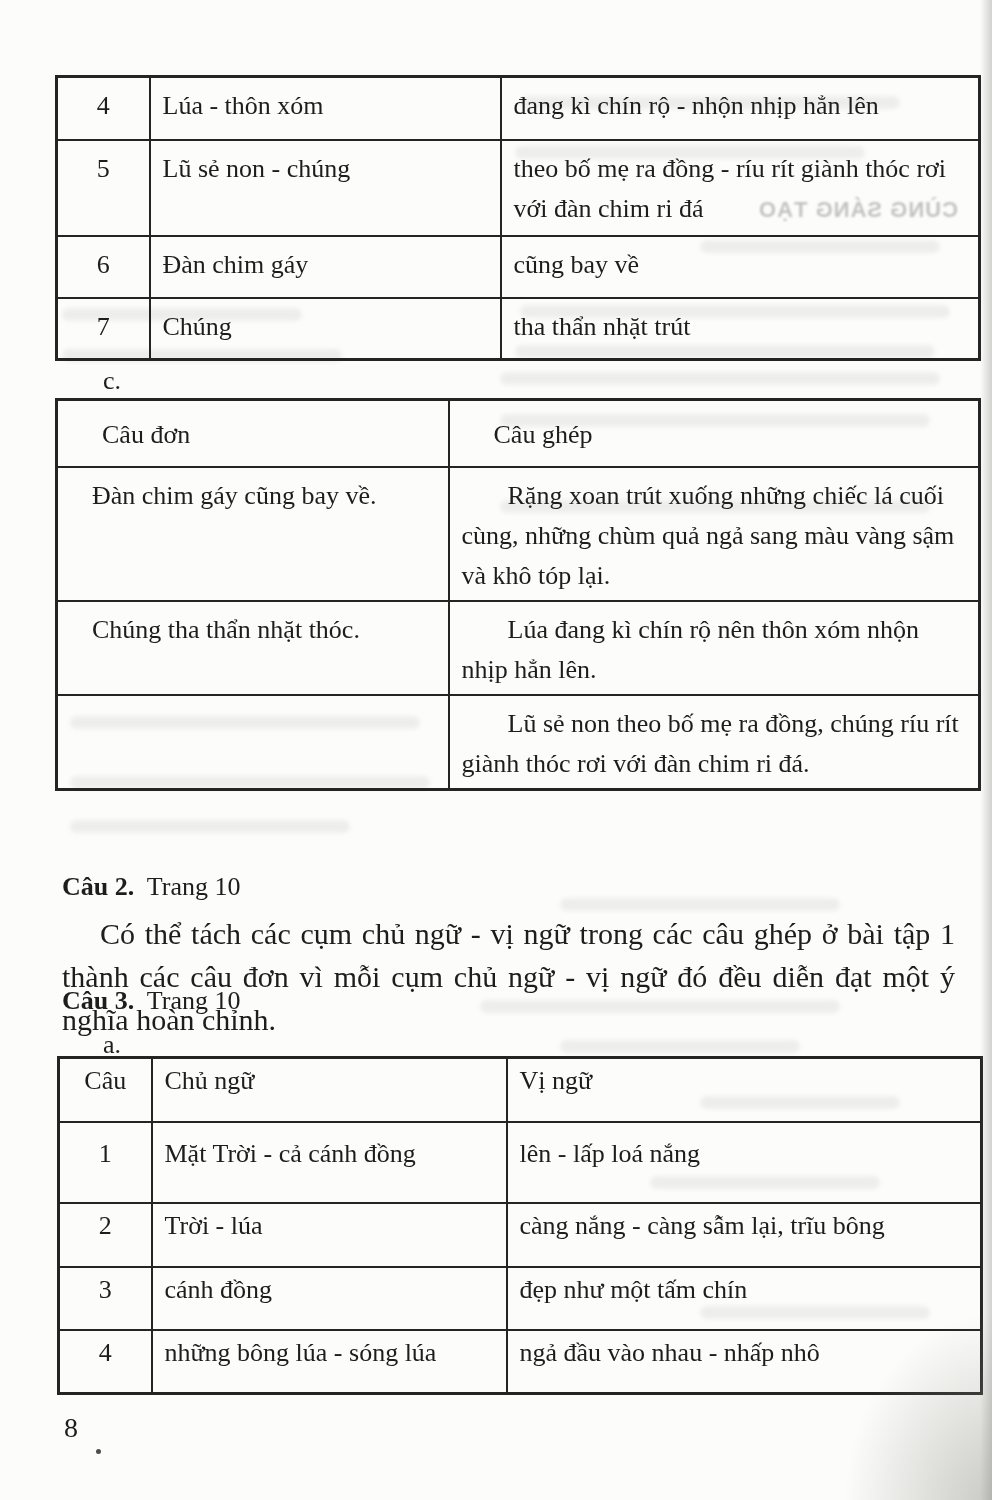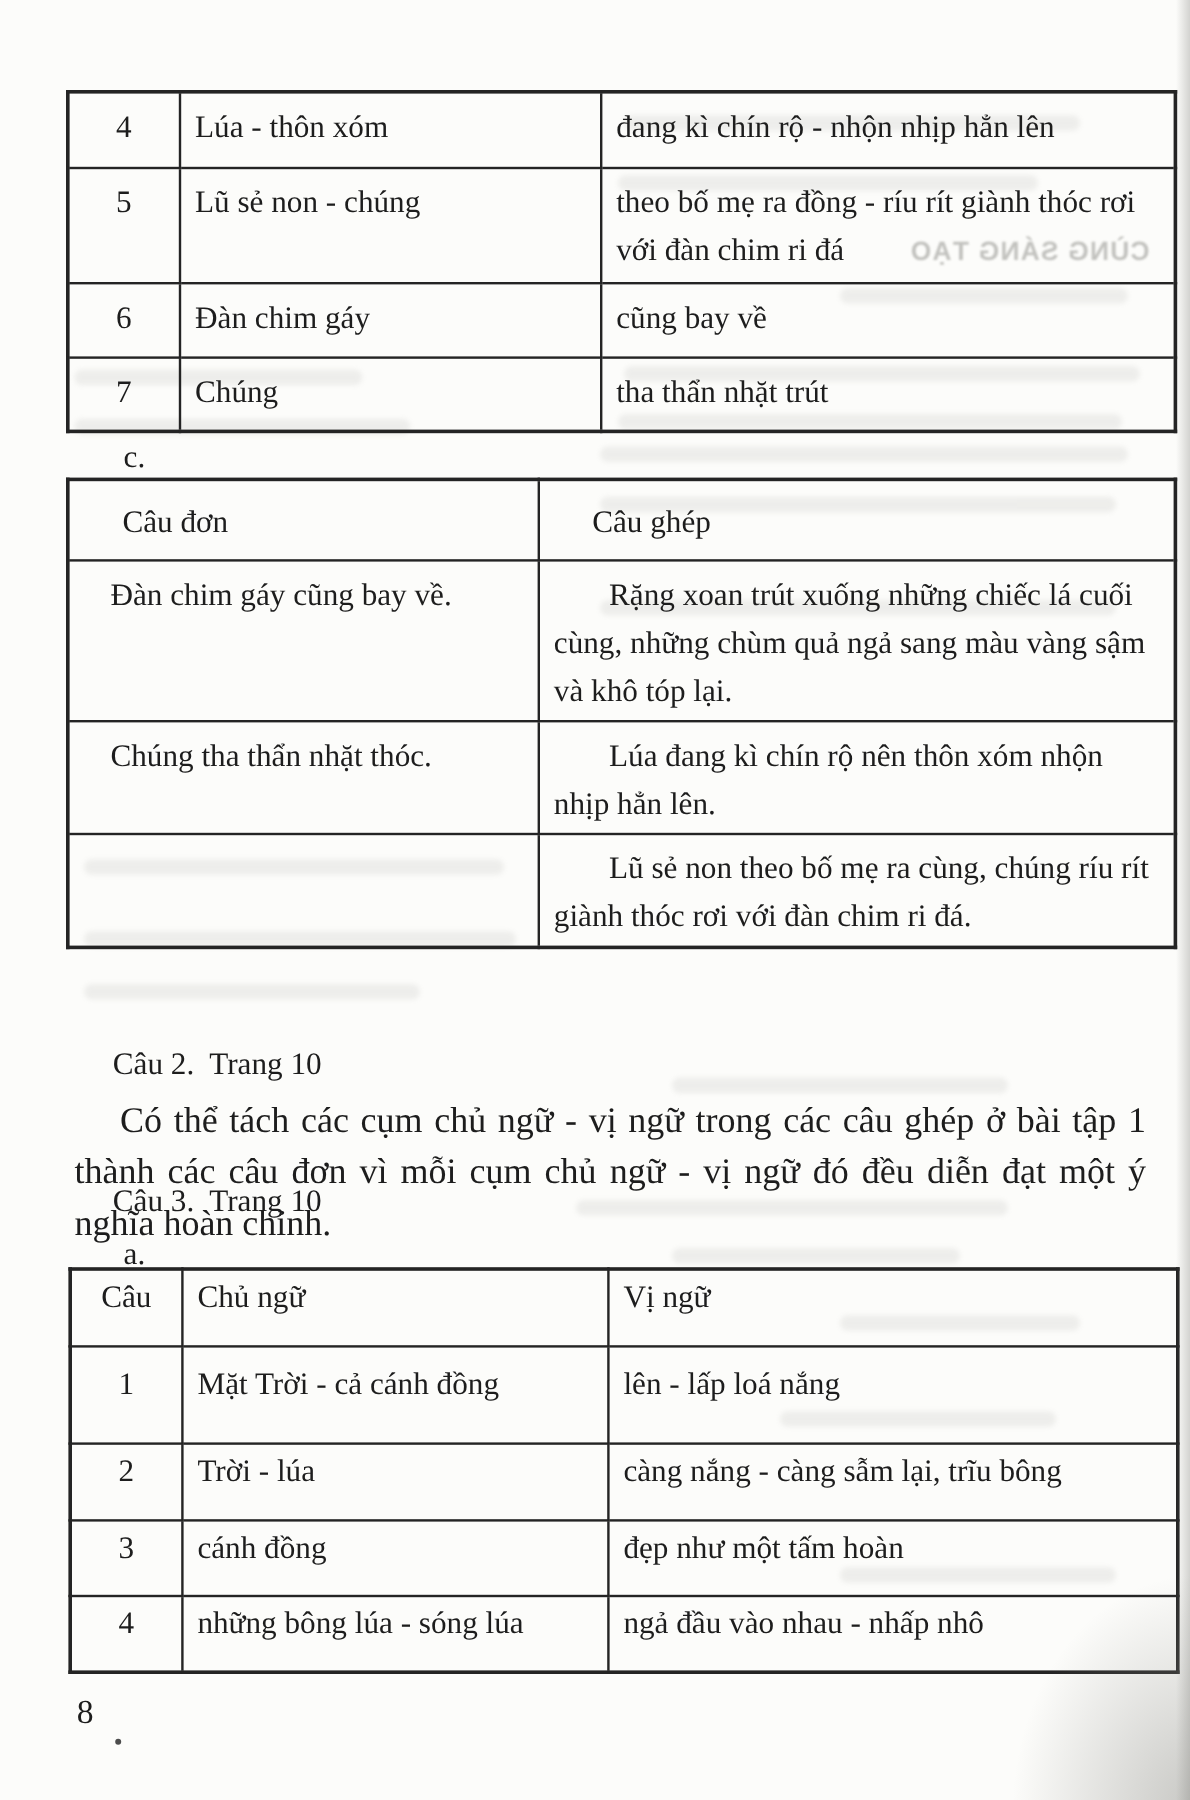--- a/index.html
+++ b/index.html
@@ -15,21 +15,21 @@
   .doc-table td{
     border:2px solid #242424;font-size:26px;line-height:40px;
     padding:8px 12px 4px 12px;vertical-align:top;overflow:hidden;
   }
   td.num{text-align:center;padding-left:2px;padding-right:2px;}
   #table2 td.don{padding-left:34px;}
   #table2 td.ghep{padding-left:12px;padding-right:14px;text-indent:46px;}
   #table2 td.hdr{vertical-align:middle;text-indent:0;padding-left:44px;}
   #table3 td{vertical-align:middle;padding-top:2px;padding-bottom:19px;}
   .txt{position:absolute;font-size:26px;white-space:nowrap;}
-  .bold{font-weight:normal;margin-left:32px;}
+  .bold{font-weight:bold;}
   #cau2-body{
     position:absolute;left:62px;top:912px;width:893px;
     font-size:30px;line-height:43px;text-align:justify;text-indent:38px;
     white-space:normal;
   }
   .smudge{
     position:absolute;height:13px;border-radius:7px;background:#9a9a96;
     opacity:.14;filter:blur(2px);pointer-events:none;
   }
   .bleed-text{
@@ -122,21 +122,21 @@
   <tr style="height:133px">
     <td class="don">Đàn chim gáy cũng bay về.</td>
     <td class="ghep">Rặng xoan trút xuống những chiếc lá cuối cùng, những chùm quả ngả sang màu vàng sậm và khô tóp lại.</td>
   </tr>
   <tr style="height:71px">
     <td class="don">Chúng tha thẩn nhặt thóc.</td>
     <td class="ghep">Lúa đang kì chín rộ nên thôn xóm nhộn nhịp hẳn lên.</td>
   </tr>
   <tr style="height:88px">
     <td class="don"></td>
-    <td class="ghep">Lũ sẻ non theo bố mẹ ra cùng, chúng ríu rít giành thóc rơi với đàn chim ri đá.</td>
+    <td class="ghep">Lũ sẻ non theo bố mẹ ra đồng, chúng ríu rít giành thóc rơi với đàn chim ri đá.</td>
   </tr>
 </tbody>
   </table>
 
 <div class="txt" style="left:62px;top:872px">
   <span class="bold">Câu 2.</span>
   <span style="margin-left:6px">Trang 10</span>
 </div>
 <div id="cau2-body">Có thể tách các cụm chủ ngữ - vị ngữ trong các câu ghép ở bài tập 1 thành các câu đơn vì mỗi cụm chủ ngữ - vị ngữ đó đều diễn đạt một ý nghĩa hoàn chỉnh.</div>
 
@@ -164,21 +164,21 @@
     <td>lên - lấp loá nắng</td>
   </tr>
   <tr style="height:64px">
     <td class="num">2</td>
     <td>Trời - lúa</td>
     <td>càng nắng - càng sẫm lại, trĩu bông</td>
   </tr>
   <tr style="height:61px">
     <td class="num">3</td>
     <td>cánh đồng</td>
-    <td>đẹp như một tấm hoàn</td>
+    <td>đẹp như một tấm chín</td>
   </tr>
   <tr style="height:60px">
     <td class="num">4</td>
     <td>những bông lúa - sóng lúa</td>
     <td>ngả đầu vào nhau - nhấp nhô</td>
   </tr>
 </tbody>
   </table>
 
 <div class="txt" style="left:64px;top:1412px;font-size:28px">8</div>

